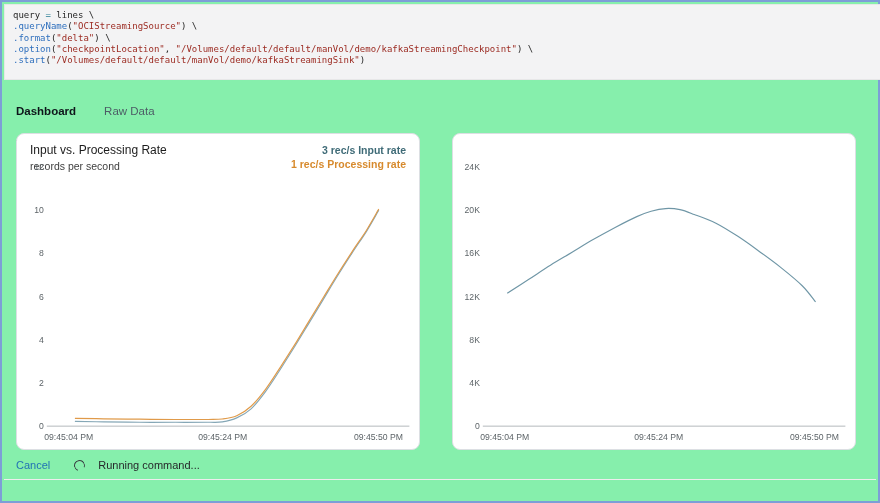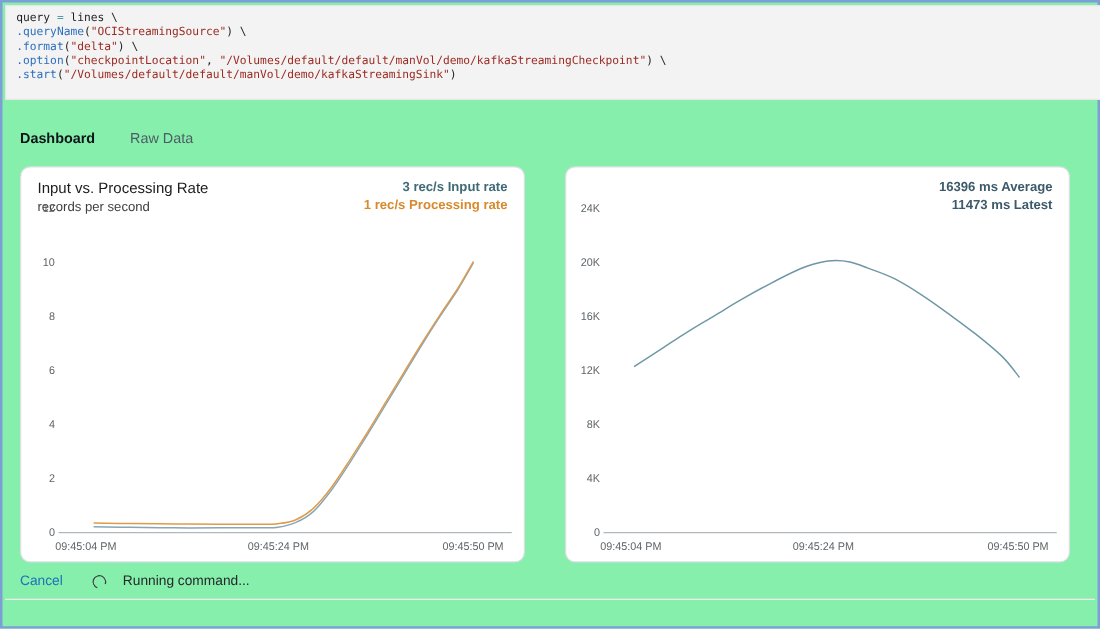--- a/index.html
+++ b/index.html
@@ -95,24 +95,20 @@
           <text class="tick-label" x="53.8" y="281" text-anchor="middle">09:45:04 PM</text>
           <text class="tick-label" x="213.9" y="281" text-anchor="middle">09:45:24 PM</text>
           <text class="tick-label" x="375.8" y="281" text-anchor="middle">09:45:50 PM</text>
           <path d="M60.2,262.2C65.2,262.3,78.9,262.5,90.1,262.7C101.3,262.8,115,263,127.5,263.1C140,263.2,153.1,263.1,164.9,263.1C176.7,263.1,190.5,263.2,198.6,263.1C206.7,263,208.5,263.4,213.5,262.7C218.5,261.9,223.5,260.9,228.5,258.7C233.5,256.6,238.5,254,243.4,249.6C248.4,245.2,253.4,238.7,258.4,232.2C263.4,225.7,268.4,217.9,273.4,210.5C278.3,203,283.3,195.4,288.3,187.6C293.3,179.8,298.3,171.7,303.3,163.7C308.3,155.7,313.3,147.7,318.2,139.8C323.2,131.8,328.2,123.6,333.2,115.8C338.2,108,343.2,100.4,348.2,93C353.1,85.6,358.4,78.5,363.1,71.3C367.8,64,374,53.1,376.2,49.5" fill="none" stroke="#85a7b6" stroke-width="1.2"></path>
           <path d="M60.2,259.2C65.2,259.2,78.9,259.5,90.1,259.6C101.3,259.8,115,259.9,127.5,260C140,260.1,153.1,260.2,164.9,260.3C176.7,260.3,190.5,260.3,198.6,260.3C206.7,260.2,208.5,260.4,213.5,259.8C218.5,259.2,223.5,258.7,228.5,256.6C233.5,254.4,238.5,251.4,243.4,247C248.4,242.6,253.4,236.5,258.4,230C263.4,223.6,268.4,215.7,273.4,208.3C278.3,200.9,283.3,193.4,288.3,185.7C293.3,177.9,298.3,169.7,303.3,161.7C308.3,153.8,313.3,145.9,318.2,138C323.2,130.1,328.2,122,333.2,114.3C338.2,106.6,343.2,99.1,348.2,91.7C353.1,84.3,358.4,77.4,363.1,70.2C367.8,62.9,374,52,376.2,48.4" fill="none" stroke="#e09a49" stroke-width="1.2"></path>
         </svg>
       </div>
   </div>
 
   <div class="card" id="card-2">
-    <div class="card-legend">
-      <div style="color: rgb(61, 90, 107);">16396 ms Average</div>
-      <div style="color: rgb(61, 90, 107);">11473 ms Latest</div>
-    </div>
     <div class="chart">
         <svg viewBox="0 0 418 288" preserveAspectRatio="none" xmlns="http://www.w3.org/2000/svg">
           <text class="tick-label" x="28" y="270" text-anchor="end">0</text>
           <text class="tick-label" x="28" y="226.5" text-anchor="end">4K</text>
           <text class="tick-label" x="28" y="183" text-anchor="end">8K</text>
           <text class="tick-label" x="28" y="139.5" text-anchor="end">12K</text>
           <text class="tick-label" x="28" y="96" text-anchor="end">16K</text>
           <text class="tick-label" x="28" y="52.5" text-anchor="end">20K</text>
           <text class="tick-label" x="28" y="9" text-anchor="end">24K</text>
           <line x1="31" y1="267" x2="408" y2="267" stroke="#b2b7bb" stroke-width="1"></line>

